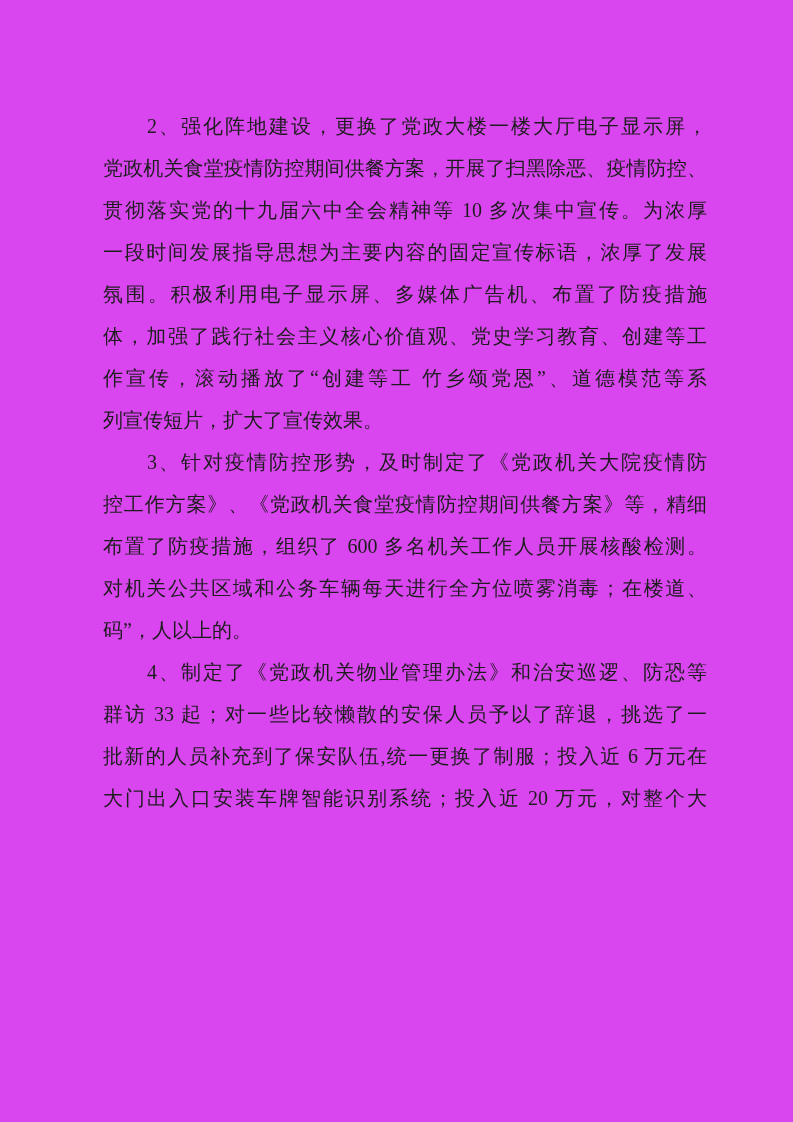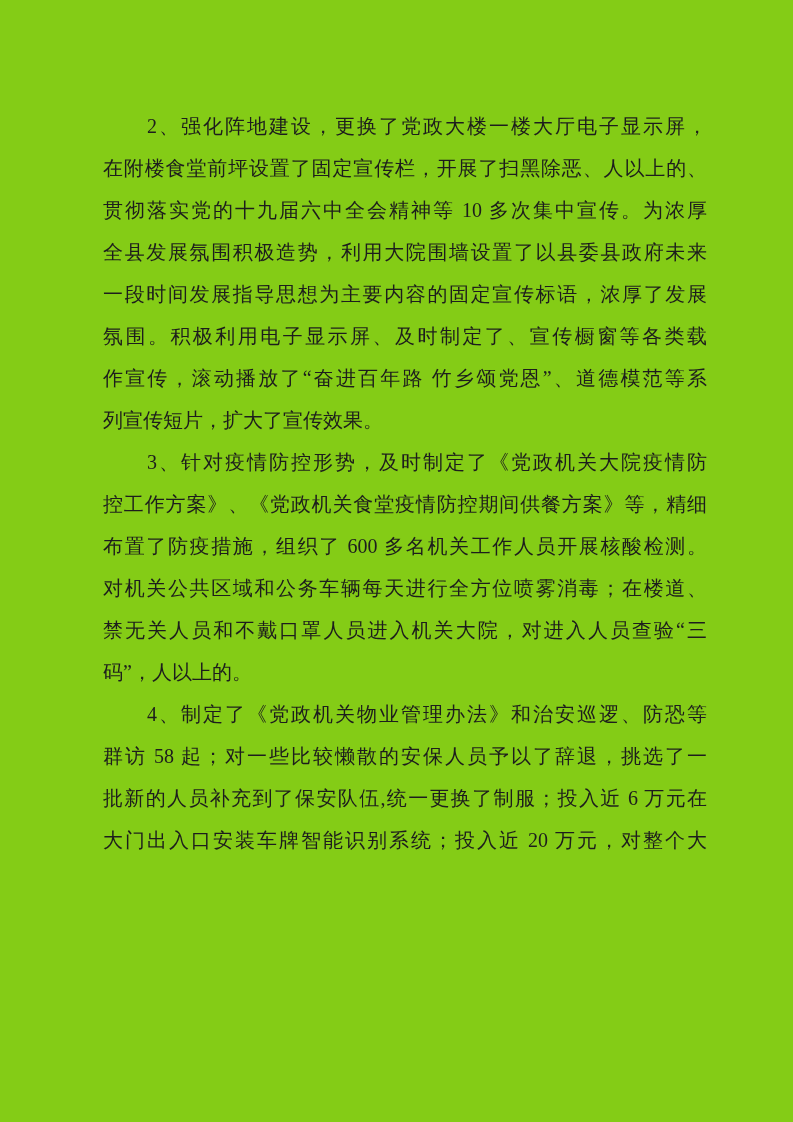--- a/index.html
+++ b/index.html
@@ -31,40 +31,39 @@
     text-align: justify;
     text-align-last: justify;
     overflow: hidden;
   }
   .line.indent { text-indent: 44px; }
   .line.end { text-align-last: left; }
 </style>
 </head>
 <body>
 
-<div class="page" style="background: #84cc16;">
+<div class="page" style="background: #d946ef;">
   <div class="doc-body" style="color: rgb(29, 29, 29);">
       <div class="paragraph">
         <div class="line indent">2、强化阵地建设，更换了党政大楼一楼大厅电子显示屏，</div>
-        <div class="line">在附楼食堂前坪设置了固定宣传栏，开展了扫黑除恶、人以上的、</div>
+        <div class="line">党政机关食堂疫情防控期间供餐方案，开展了扫黑除恶、疫情防控、</div>
         <div class="line">贯彻落实党的十九届六中全会精神等 10 多次集中宣传。为浓厚</div>
-        <div class="line">全县发展氛围积极造势，利用大院围墙设置了以县委县政府未来</div>
         <div class="line">一段时间发展指导思想为主要内容的固定宣传标语，浓厚了发展</div>
-        <div class="line">氛围。积极利用电子显示屏、及时制定了、宣传橱窗等各类载</div>
-        <div class="line">作宣传，滚动播放了“奋进百年路 竹乡颂党恩”、道德模范等系</div>
+        <div class="line">氛围。积极利用电子显示屏、多媒体广告机、布置了防疫措施</div>
+        <div class="line">体，加强了践行社会主义核心价值观、党史学习教育、创建等工</div>
+        <div class="line">作宣传，滚动播放了“创建等工 竹乡颂党恩”、道德模范等系</div>
         <div class="line end">列宣传短片，扩大了宣传效果。</div>
       </div>
       <div class="paragraph">
         <div class="line indent">3、针对疫情防控形势，及时制定了《党政机关大院疫情防</div>
         <div class="line">控工作方案》、《党政机关食堂疫情防控期间供餐方案》等，精细</div>
         <div class="line">布置了防疫措施，组织了 600 多名机关工作人员开展核酸检测。</div>
         <div class="line">对机关公共区域和公务车辆每天进行全方位喷雾消毒；在楼道、</div>
-        <div class="line">禁无关人员和不戴口罩人员进入机关大院，对进入人员查验“三</div>
         <div class="line end">码”，人以上的。</div>
       </div>
       <div class="paragraph">
         <div class="line indent">4、制定了《党政机关物业管理办法》和治安巡逻、防恐等</div>
-        <div class="line">群访 58 起；对一些比较懒散的安保人员予以了辞退，挑选了一</div>
+        <div class="line">群访 33 起；对一些比较懒散的安保人员予以了辞退，挑选了一</div>
         <div class="line">批新的人员补充到了保安队伍,统一更换了制服；投入近 6 万元在</div>
         <div class="line">大门出入口安装车牌智能识别系统；投入近 20 万元，对整个大</div>
       </div>
     </div>
 </div>
 
 </body></html>

